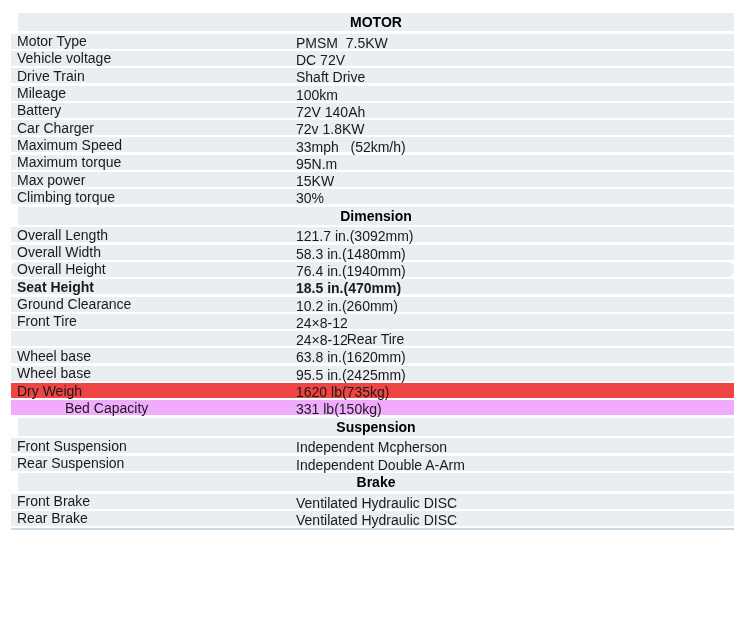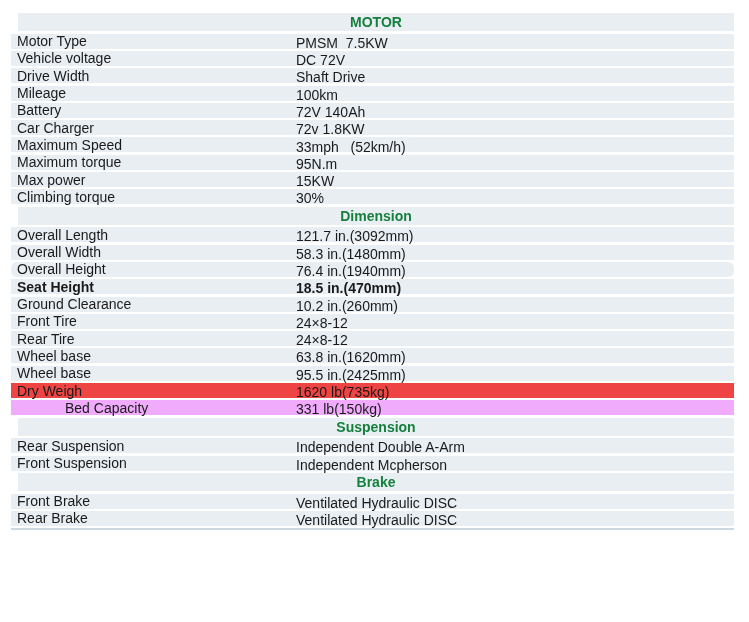--- a/index.html
+++ b/index.html
@@ -44,21 +44,21 @@
   .section-header {
     position: relative;
     height: 18.4px;
     margin: 0 15px 2.3px 18px;
     background: #e9eef3;
     display: flex;
     align-items: center;
     justify-content: center;
     font-size: 14px;
     font-weight: bold;
-    color: #15803d;
+    color: #000000;
     line-height: 18px;
   }
   .bottom-line {
     height: 2px;
     margin: 0 15px 0 11px;
     background: #ccd8e2;
   }
 </style>
 </head>
 <body>
@@ -67,21 +67,21 @@
     <div class="section-header" style="background: rgb(233, 238, 243);">MOTOR</div>
     <div class="spec-row" style="background: rgb(233, 238, 243);">
       <span class="label">Motor Type</span>
       <span class="value">PMSM  7.5KW</span>
     </div>
     <div class="spec-row" style="background: rgb(233, 238, 243);">
       <span class="label">Vehicle voltage</span>
       <span class="value">DC 72V</span>
     </div>
     <div class="spec-row" style="background: rgb(233, 238, 243);">
-      <span class="label">Drive Width</span>
+      <span class="label">Drive Train</span>
       <span class="value">Shaft Drive</span>
     </div>
     <div class="spec-row" style="background: rgb(233, 238, 243);">
       <span class="label">Mileage</span>
       <span class="value">100km</span>
     </div>
     <div class="spec-row" style="background: rgb(233, 238, 243);">
       <span class="label">Battery</span>
       <span class="value">72V 140Ah</span>
     </div>
@@ -123,21 +123,21 @@
       <span class="value">18.5 in.(470mm)</span>
     </div>
     <div class="spec-row" style="background: rgb(233, 238, 243);">
       <span class="label">Ground Clearance</span>
       <span class="value">10.2 in.(260mm)</span>
     </div>
     <div class="spec-row" style="background: rgb(233, 238, 243);">
       <span class="label">Front Tire</span>
       <span class="value">24×8-12</span>
     </div>
-    <div class="spec-row" style="background: rgb(233, 238, 243);">
+    <div class="spec-row" style="background: rgb(233, 238, 243); justify-content: center;">
       <span class="label">Rear Tire</span>
       <span class="value">24×8-12</span>
     </div>
     <div class="spec-row" style="background: rgb(233, 238, 243);">
       <span class="label">Wheel base</span>
       <span class="value">63.8 in.(1620mm)</span>
     </div>
     <div class="spec-row" style="background: rgb(233, 238, 243);">
       <span class="label">Wheel base</span>
       <span class="value">95.5 in.(2425mm)</span>
@@ -145,26 +145,26 @@
     <div class="spec-row" style="background: #ef4444;">
       <span class="label">Dry Weigh</span>
       <span class="value">1620 lb(735kg)</span>
     </div>
     <div class="spec-row" style="background: #f0abfc; padding-left: 48px;">
       <span class="label">Bed Capacity</span>
       <span class="value">331 lb(150kg)</span>
     </div>
     <div class="section-header" style="background: rgb(233, 238, 243);">Suspension</div>
     <div class="spec-row" style="background: rgb(233, 238, 243);">
+      <span class="label">Front Suspension</span>
+      <span class="value">Independent Mcpherson</span>
+    </div>
+    <div class="spec-row" style="background: rgb(233, 238, 243);">
       <span class="label">Rear Suspension</span>
       <span class="value">Independent Double A-Arm</span>
-    </div>
-    <div class="spec-row" style="background: rgb(233, 238, 243);">
-      <span class="label">Front Suspension</span>
-      <span class="value">Independent Mcpherson</span>
     </div>
     <div class="section-header" style="background: rgb(233, 238, 243);">Brake</div>
     <div class="spec-row" style="background: rgb(233, 238, 243);">
       <span class="label">Front Brake</span>
       <span class="value">Ventilated Hydraulic DISC</span>
     </div>
     <div class="spec-row" style="background: rgb(233, 238, 243);">
       <span class="label">Rear Brake</span>
       <span class="value">Ventilated Hydraulic DISC</span>
     </div>

